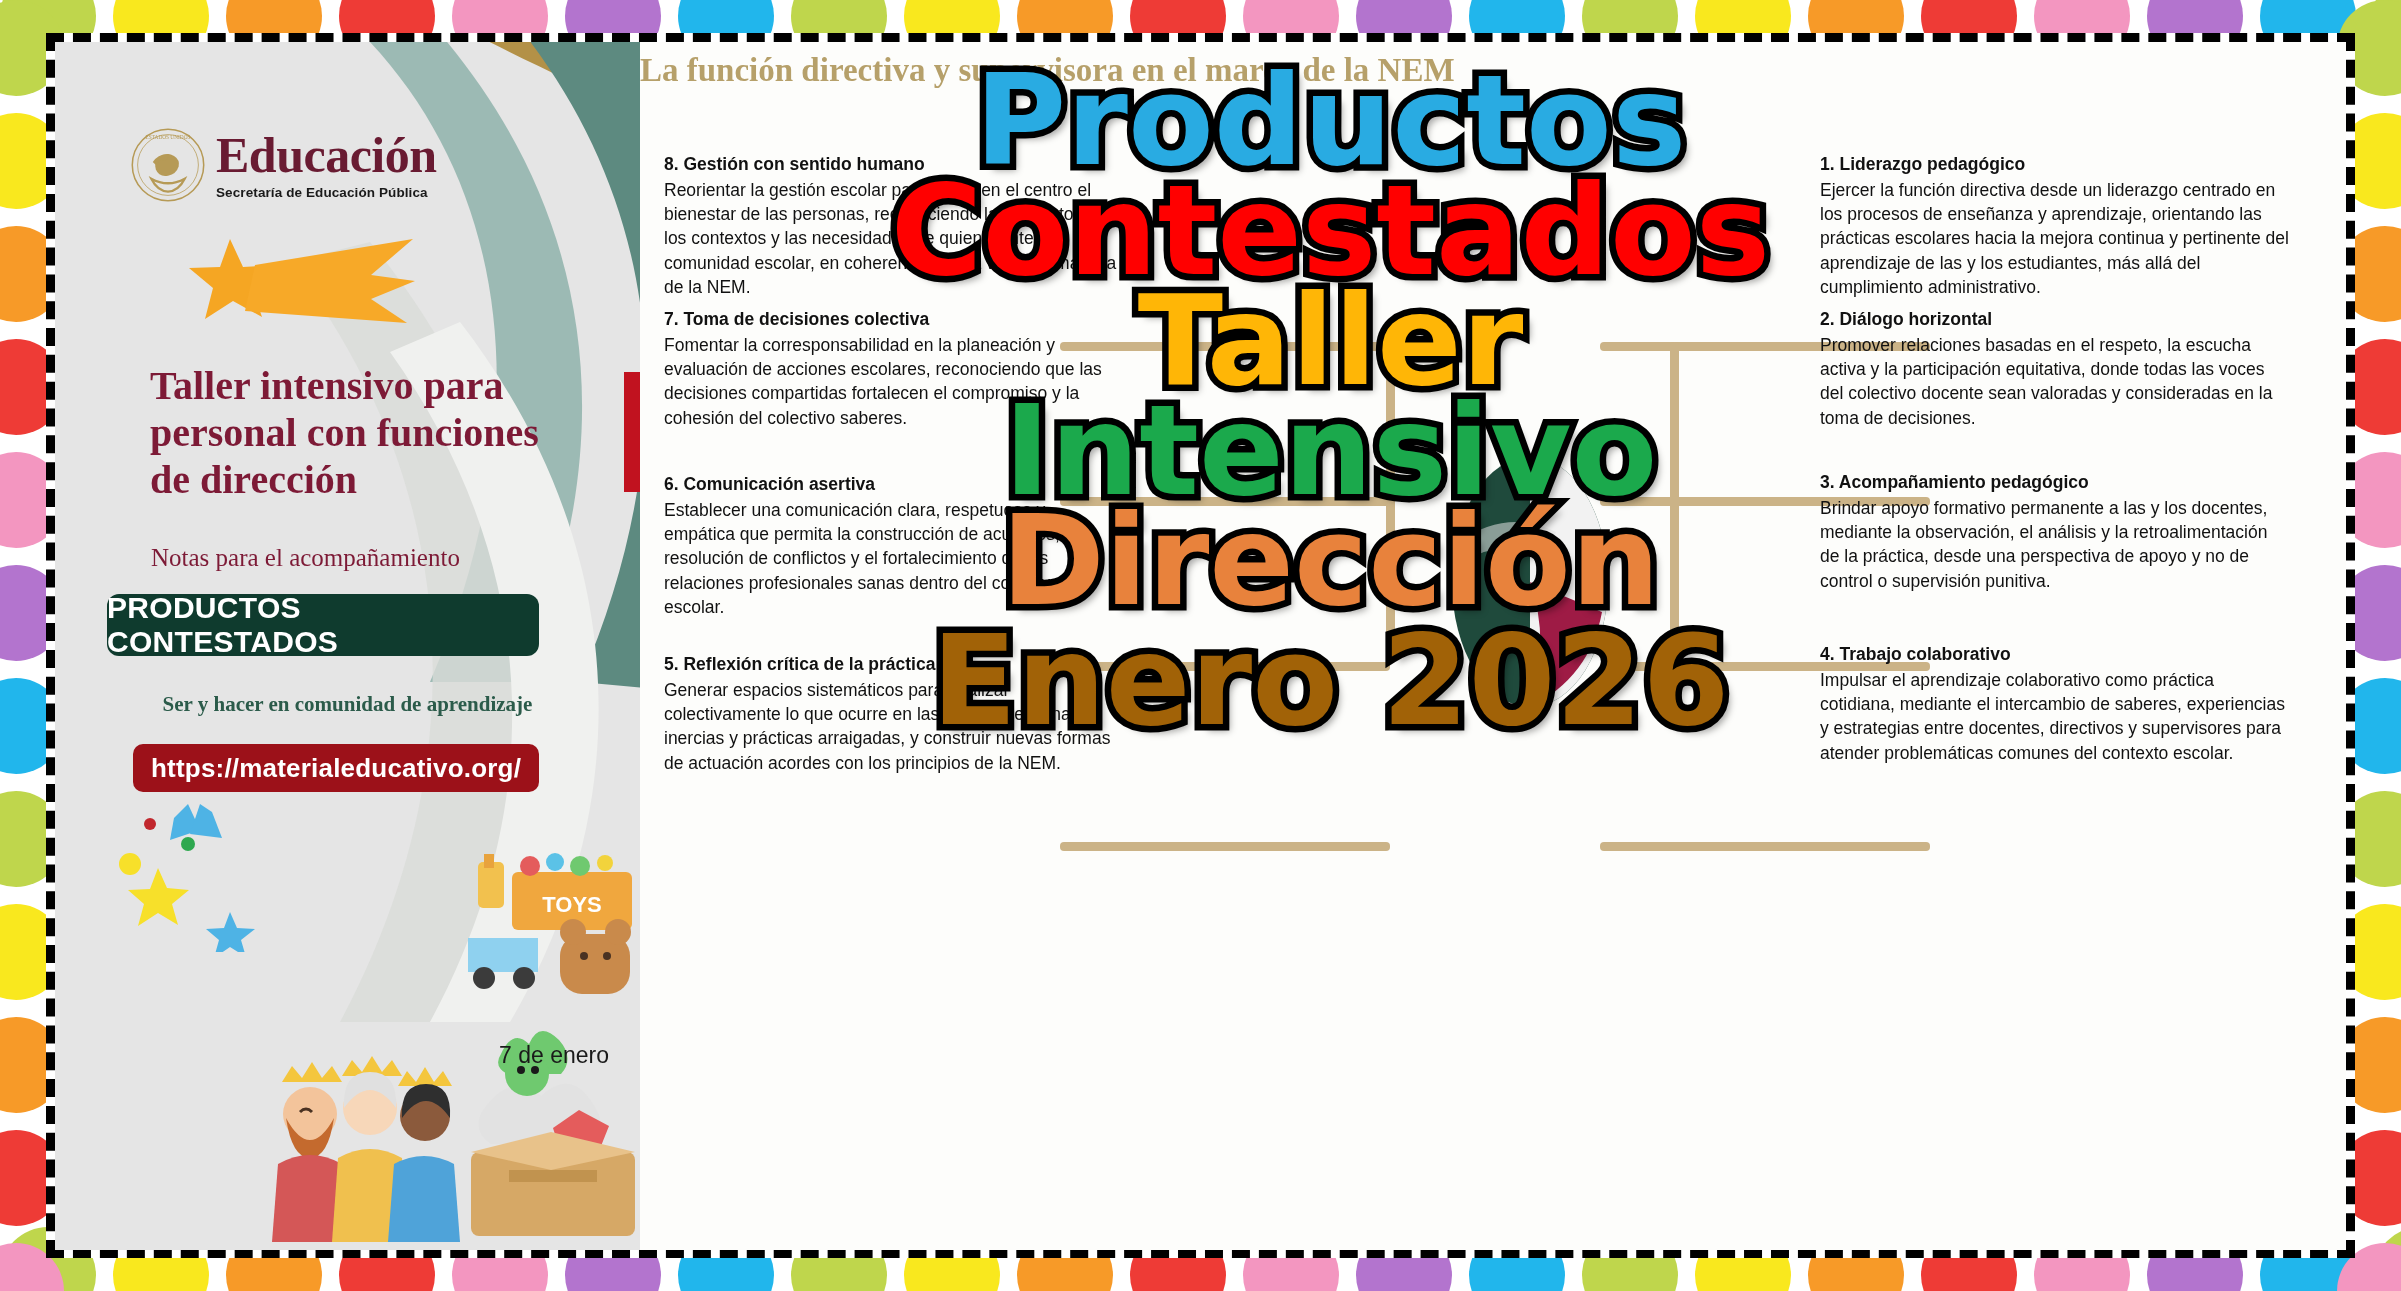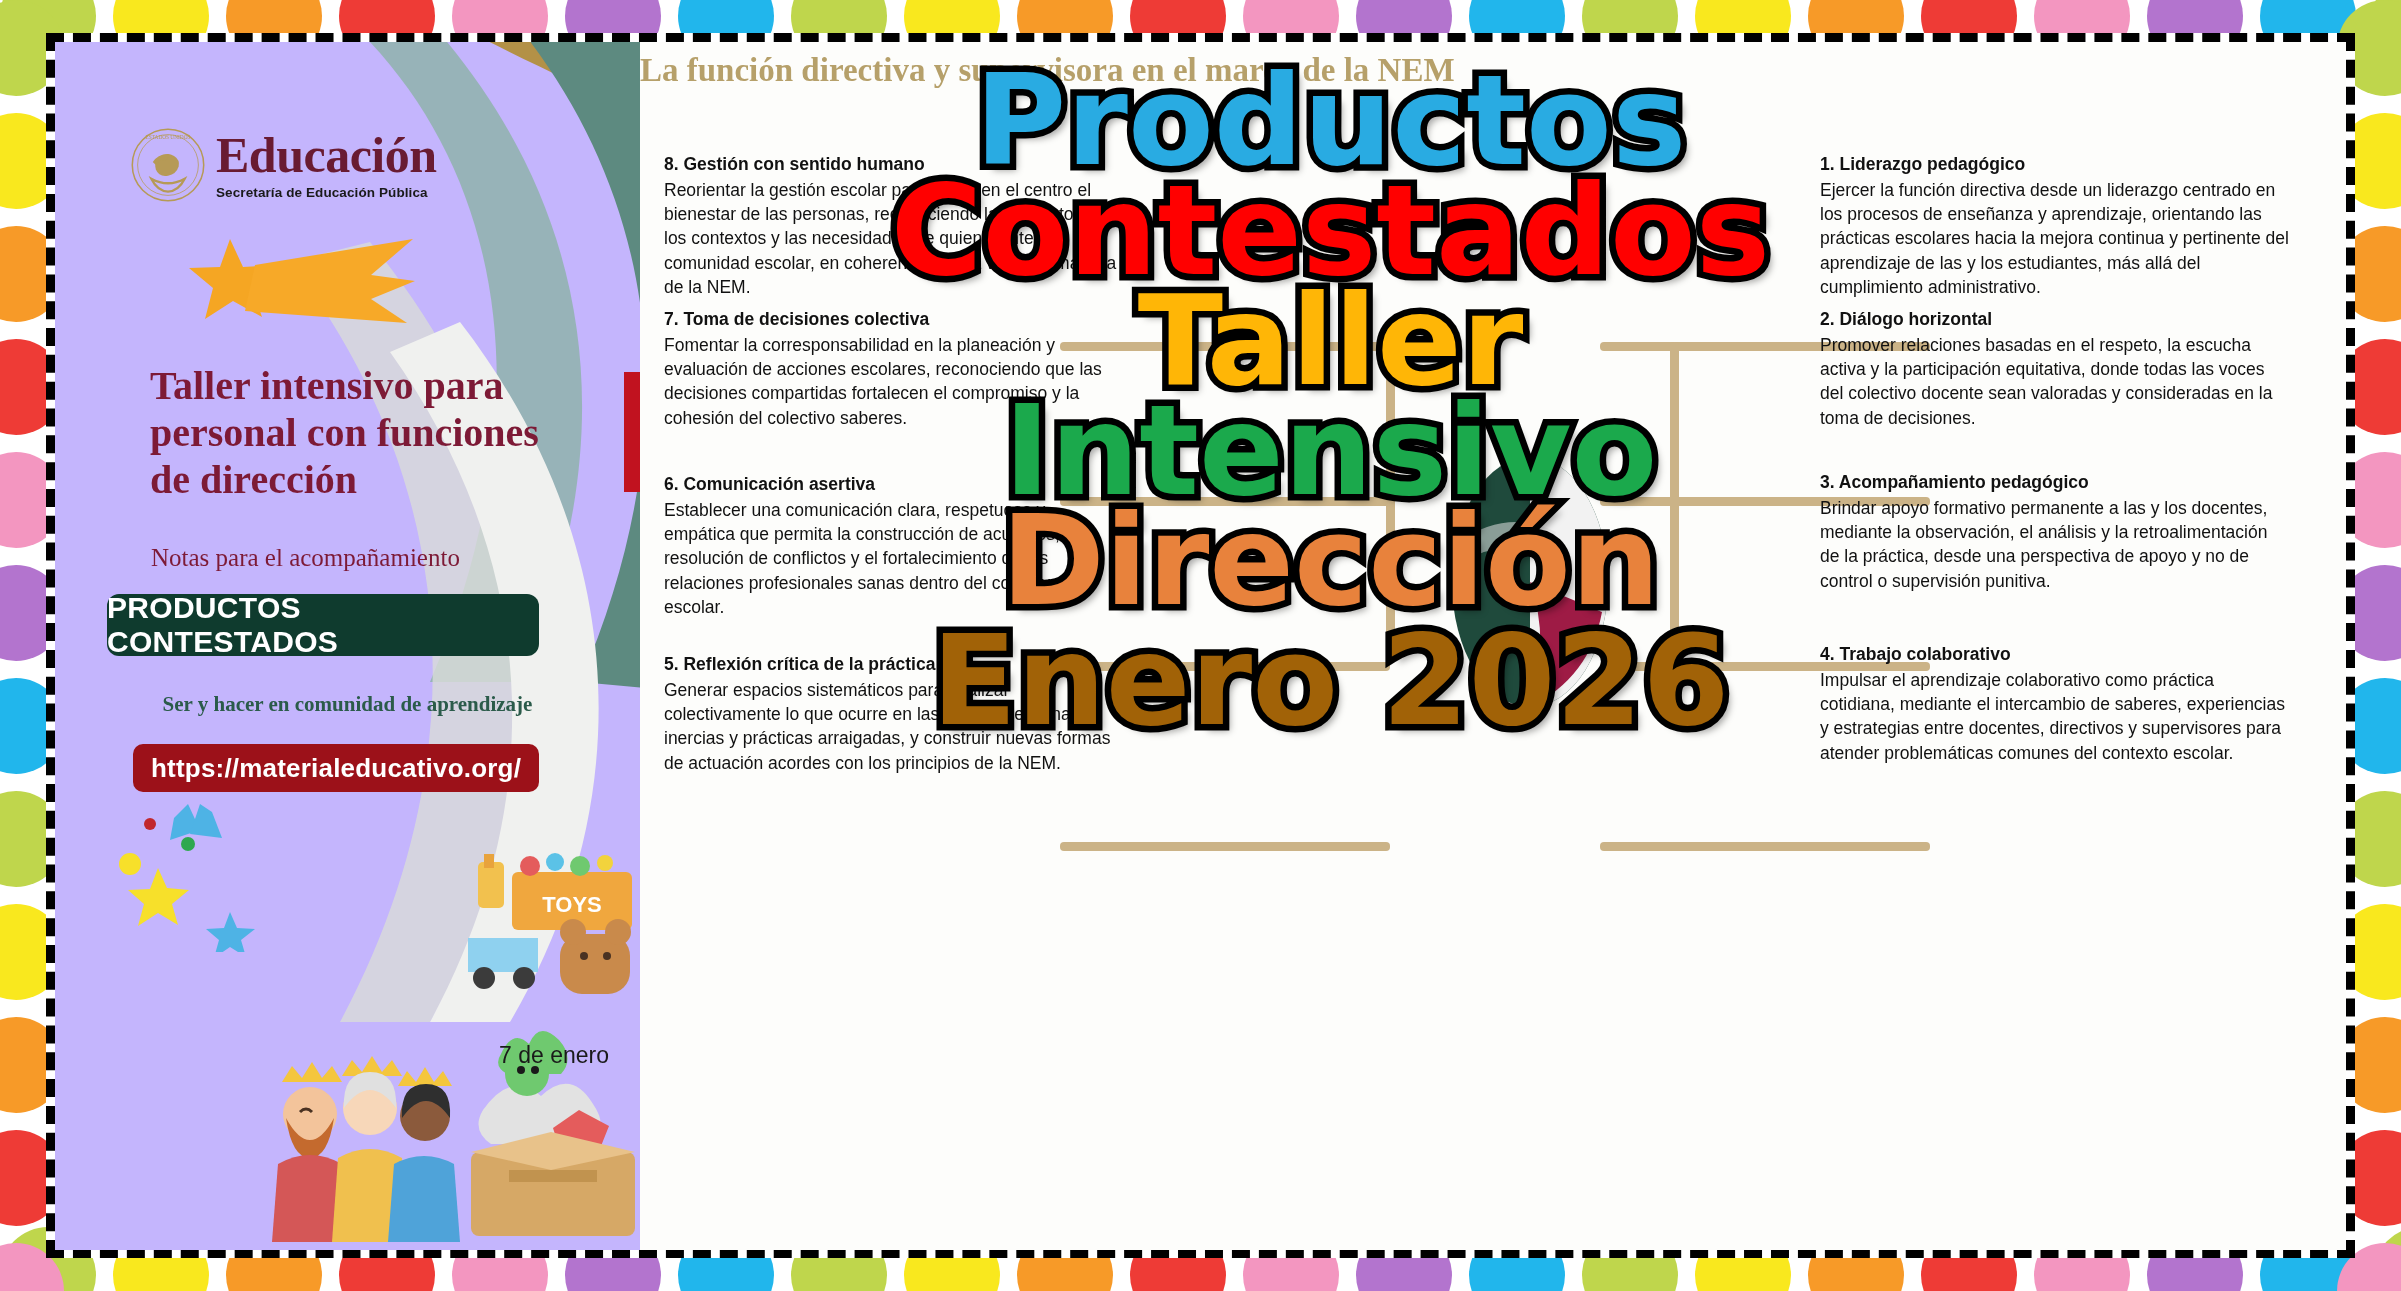--- a/index.html
+++ b/index.html
@@ -18,21 +18,21 @@
   .dot { width:96px; height:96px; border-radius:50%; flex:0 0 auto; }
   .dot-row .dot { margin-right:17px; }
   .dot-col .dot { margin-bottom:17px; }
 
   
   .dash-frame { position:absolute; left:46px; top:33px; right:46px; bottom:33px;
                 border:9px dashed #000; background:#ffffff; }
 
   
   .poster { position:absolute; left:55px; top:42px; width:585px; height:1208px;
-            background:#c4b5fd; overflow:hidden; }
+            background:#e5e5e5; overflow:hidden; }
 
   .poster-swoosh { position:absolute; right:-160px; top:-60px; width:620px; height:720px; }
   .poster-swoosh2 { position:absolute; right:-150px; top:200px; width:560px; height:780px; }
 
   .sep-bar { position:absolute; right:0; top:330px; width:16px; height:120px; background:#c1121f; }
 
   .sep-logo { position:absolute; left:75px; top:85px; display:flex; align-items:center; gap:10px; }
   .eagle { width:76px; height:76px; }
   .sep-words { display:flex; flex-direction:column; }
   .sep-educacion { font-family:"Liberation Serif", serif; font-size:50px; font-weight:700;

